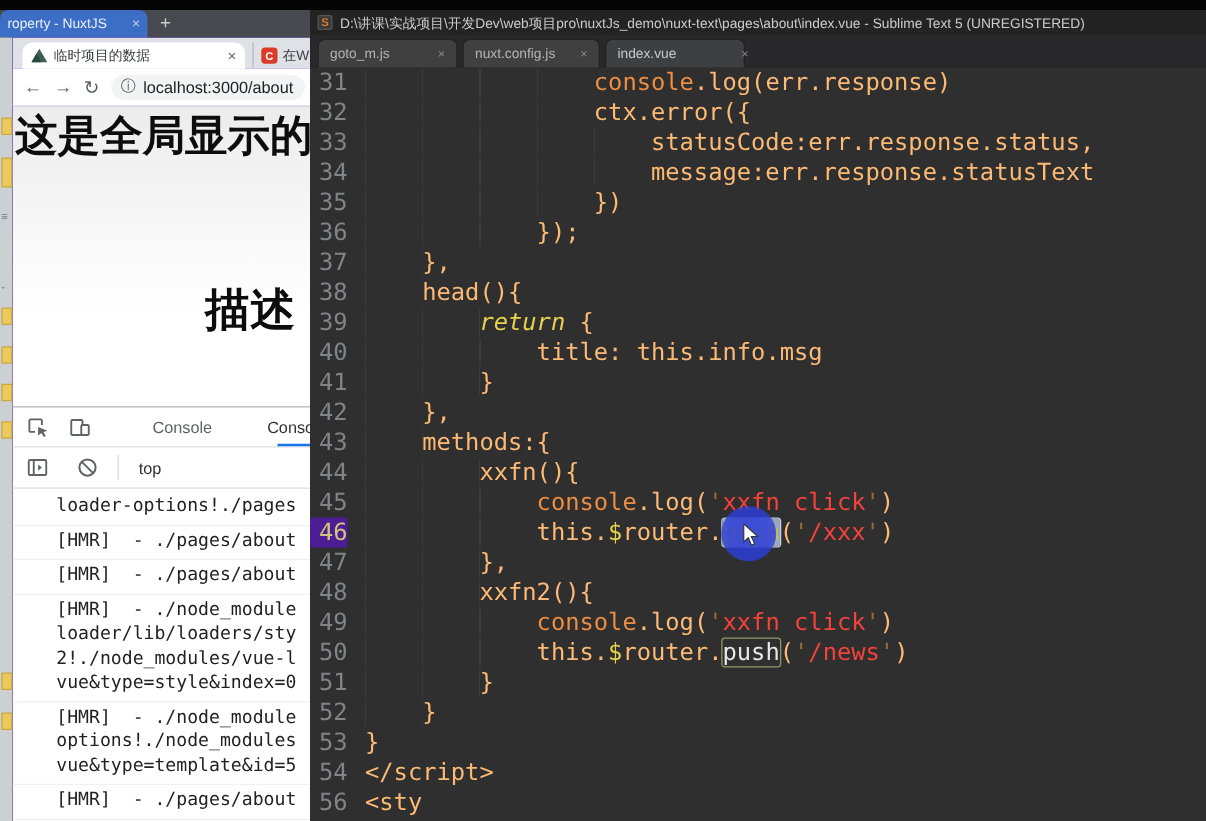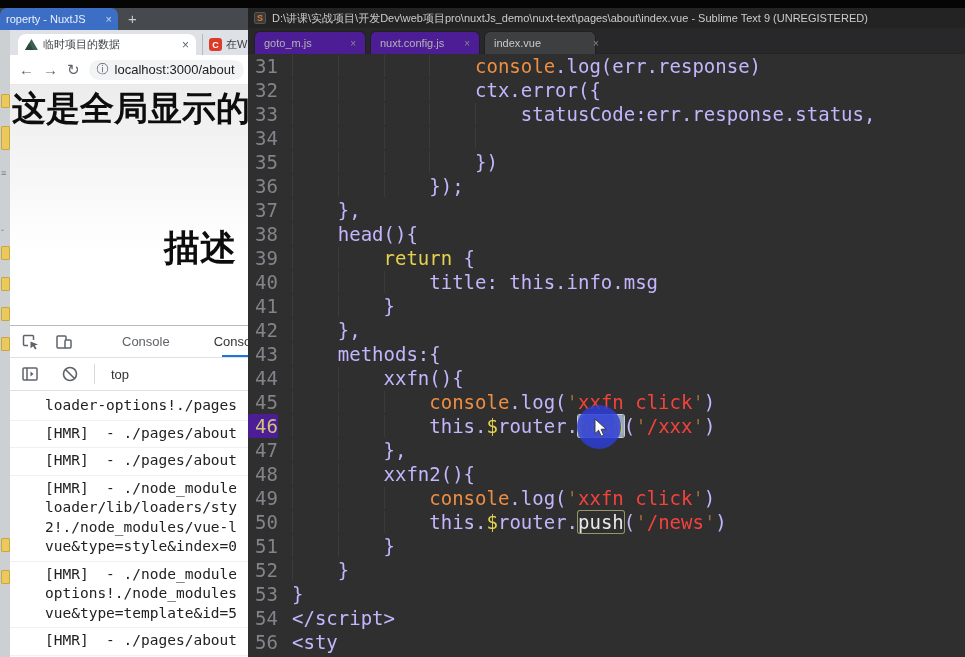--- a/index.html
+++ b/index.html
@@ -56,34 +56,34 @@
             font-family:"DejaVu Sans Mono", monospace; font-size:14.5px; color:#222; }
   .log-entry { padding:3px 0 4px 35px; border-bottom:1px solid #f0f0f0; line-height:19.5px; white-space:pre; }
 
   
   .sublime { position:absolute; left:248px; top:8px; width:717px; height:649px; background:#2f2f30; overflow:hidden; z-index:5; }
   .st-title { position:absolute; left:0; top:0; width:100%; height:20px; background:#232323;
               display:flex; align-items:center; color:#cccccc; font-size:11px; white-space:nowrap; overflow:hidden; }
   .st-ico { width:12px; height:12px; background:#3a3a3a; border:1px solid #555; border-radius:2px; margin:0 6px;
             color:#e07b26; font-size:9px; font-weight:bold; display:flex; align-items:center; justify-content:center; flex:none; }
   .st-tabbar { position:absolute; left:0; top:20px; width:100%; height:26px; background:#28282a; border-bottom:1px solid #242425; }
-  .st-tab { position:absolute; top:3px; height:23px; background:#4c1d95; border:1px solid #202022; border-bottom:none;
+  .st-tab { position:absolute; top:3px; height:23px; background:#404040; border:1px solid #202022; border-bottom:none;
             border-radius:6px 6px 0 0; color:#b4b4b4; font-size:11px; display:flex; align-items:center; padding:0 9px; }
   .st-tab.active { background:#3e3f41; color:#c9c9c9; }
   .st-tab .x { margin-left:auto; color:#8a8a8a; font-size:10px; padding-left:8px; }
 
   .code { position:absolute; left:0; top:46px; width:100%; height:620px;
           font-family:"DejaVu Sans Mono", monospace; font-size:19px; line-height:24px; }
   .cl { display:flex; height:24px; }
   .ln { width:30px; flex:none; text-align:right; color:#83848a; margin-right:14px; }
   .cl.hl .ln { background:#4c1d95; color:#cfc67a; border-radius:2px; }
   .ct { white-space:pre; color:#e8e8e8; }
-  .tk-w { color:#c4b5fd; }
+  .tk-w { color:#fdba74; }
   .tk-o { color:#ef8e41; }
-  .tk-y { color:#e6d24c; }
+  .tk-y { color:#e6d24c; font-style:italic; }
   .tk-d { color:#e6d24c; }
   .tk-q { color:#996c33; }
   .tk-r { color:#f5423b; }
   .tk-sel { background:#9ba7ba; color:#cfc24a; border-radius:2px; box-shadow:0 0 0 1px #c3cddd; }
   .tk-box { box-shadow:0 0 0 1px rgba(223,219,145,0.6); border-radius:2px; }
   .tk-ind { background:repeating-linear-gradient(90deg, rgba(255,255,255,0.06) 0 1px, transparent 1px 4ch); }
 
   .click-ripple { position:absolute; left:329px; top:397px; width:44px; height:44px; border-radius:50%;
                   background:radial-gradient(circle, rgba(44,62,216,0.85) 55%, rgba(44,62,216,0.65) 100%); z-index:6; }
   .mouse-cursor { position:absolute; left:346px; top:411px; z-index:7; }
@@ -183,21 +183,21 @@
 options!./node_modules
 vue&amp;type=template&amp;id=5</div>
           <div class="log-entry">[HMR]  - ./pages/about</div>
         </div>
     </div>
   </div>
 
   <div class="sublime">
     <div class="st-title">
       <span class="st-ico">S</span>
-      <span>D:\讲课\实战项目\开发Dev\web项目pro\nuxtJs_demo\nuxt-text\pages\about\index.vue - Sublime Text 9 (UNREGISTERED)</span>
+      <span>D:\讲课\实战项目\开发Dev\web项目pro\nuxtJs_demo\nuxt-text\pages\about\index.vue - Sublime Text 5 (UNREGISTERED)</span>
     </div>
     <div class="st-tabbar" id="sublimeTabs">
         <div class="st-tab" style="left: 6px; width: 112px;">
           <span>goto_m.js</span>
           <span class="x">×</span>
         </div>
         <div class="st-tab" style="left: 122px; width: 110px;">
           <span>nuxt.config.js</span>
           <span class="x">×</span>
         </div>
@@ -214,21 +214,21 @@
         <div class="cl">
           <span class="ln">32</span>
           <span class="ct"><span class="tk-ind">                </span><span class="tk-w">ctx.error({</span></span>
         </div>
         <div class="cl">
           <span class="ln">33</span>
           <span class="ct"><span class="tk-ind">                    </span><span class="tk-w">statusCode:err.response.status,</span></span>
         </div>
         <div class="cl">
           <span class="ln">34</span>
-          <span class="ct"><span class="tk-ind">                    </span></span>
+          <span class="ct"><span class="tk-ind">                    </span><span class="tk-w">message:err.response.statusText</span></span>
         </div>
         <div class="cl">
           <span class="ln">35</span>
           <span class="ct"><span class="tk-ind">                </span><span class="tk-w">})</span></span>
         </div>
         <div class="cl">
           <span class="ln">36</span>
           <span class="ct"><span class="tk-ind">            </span><span class="tk-w">});</span></span>
         </div>
         <div class="cl">

